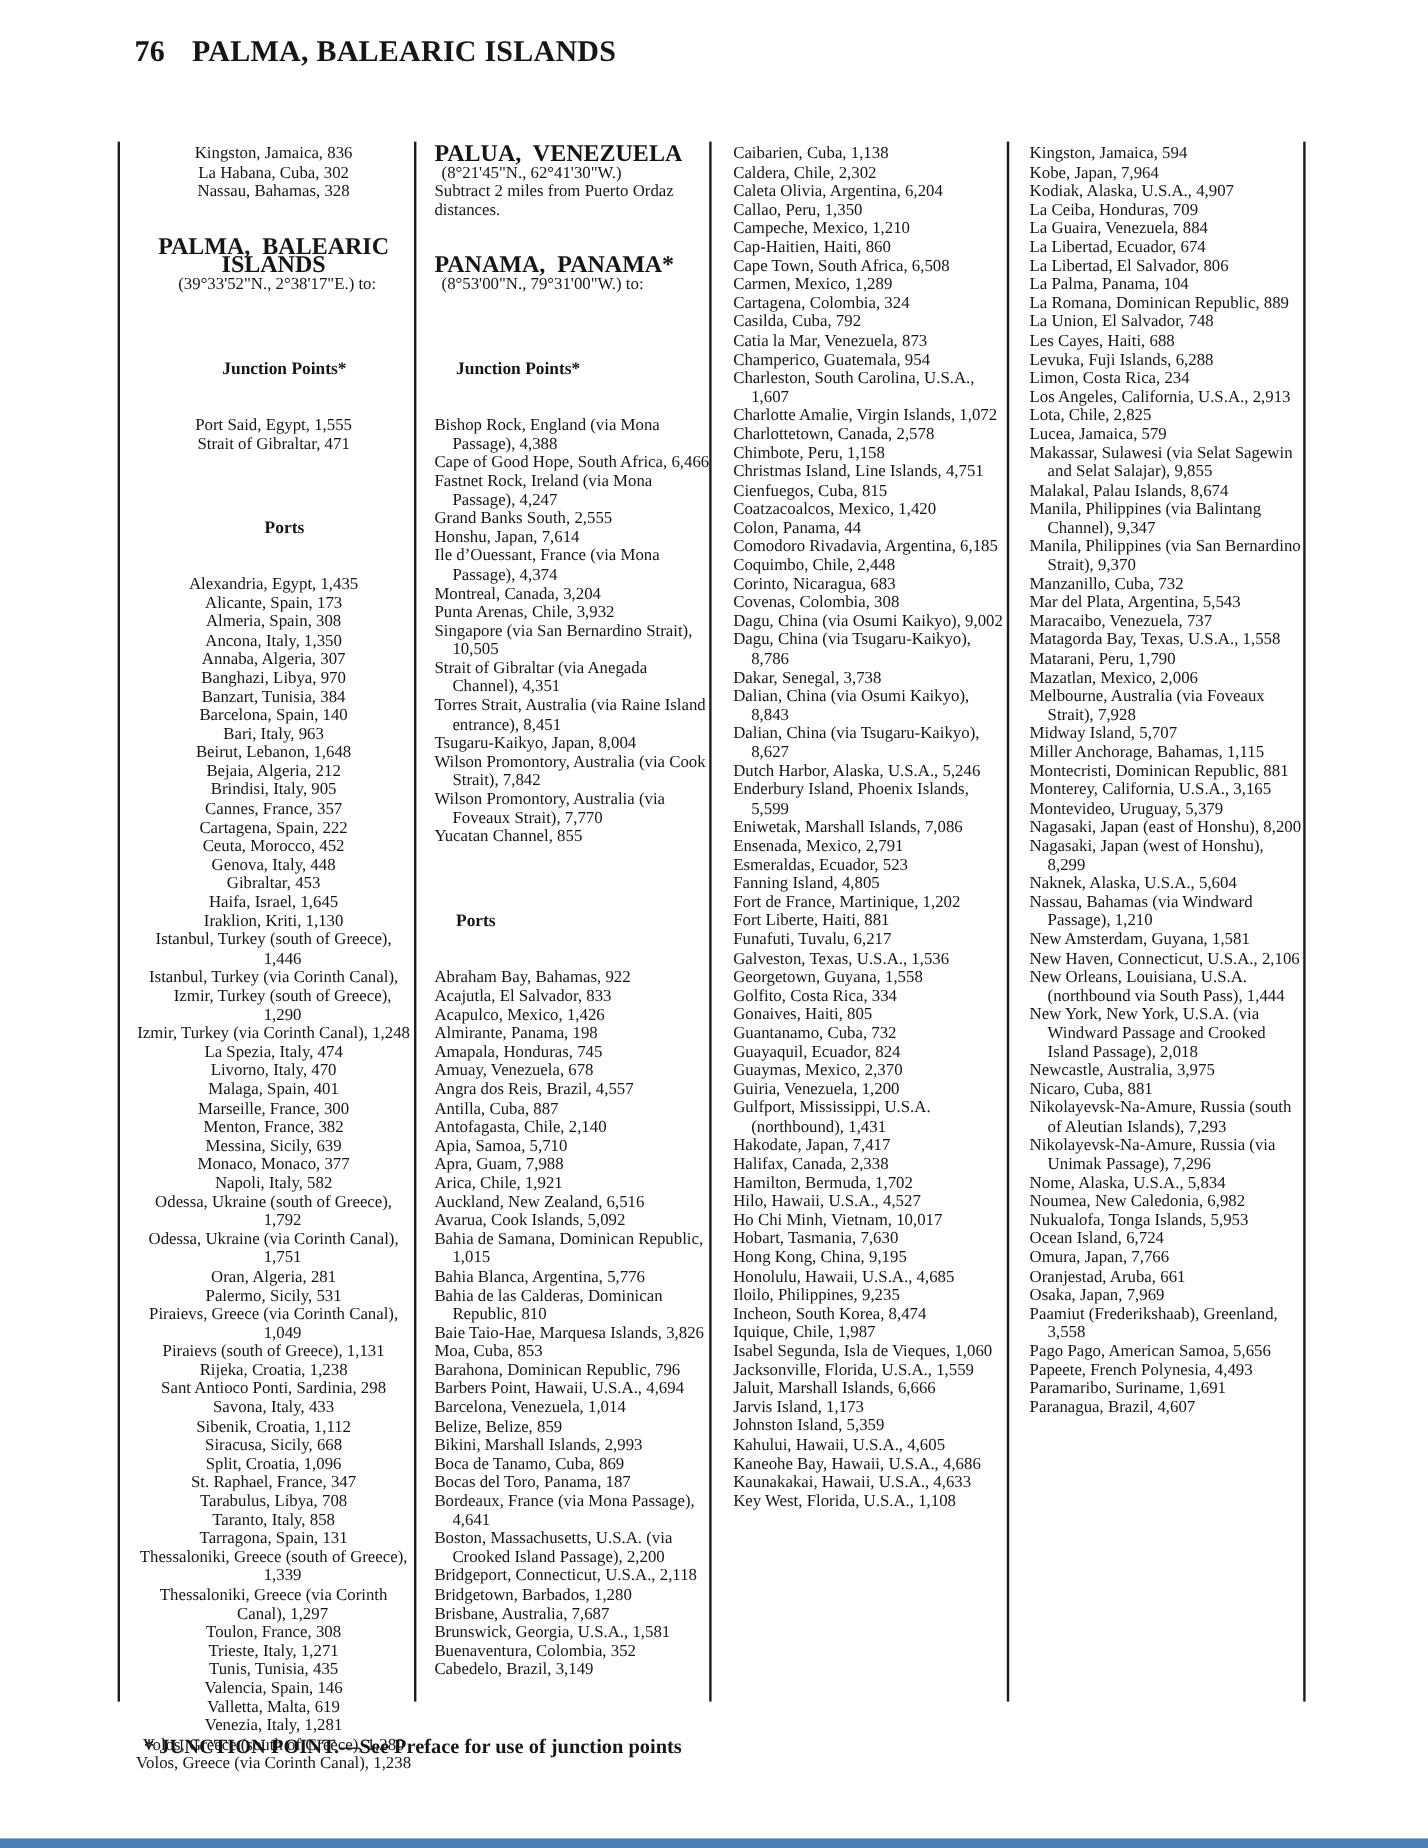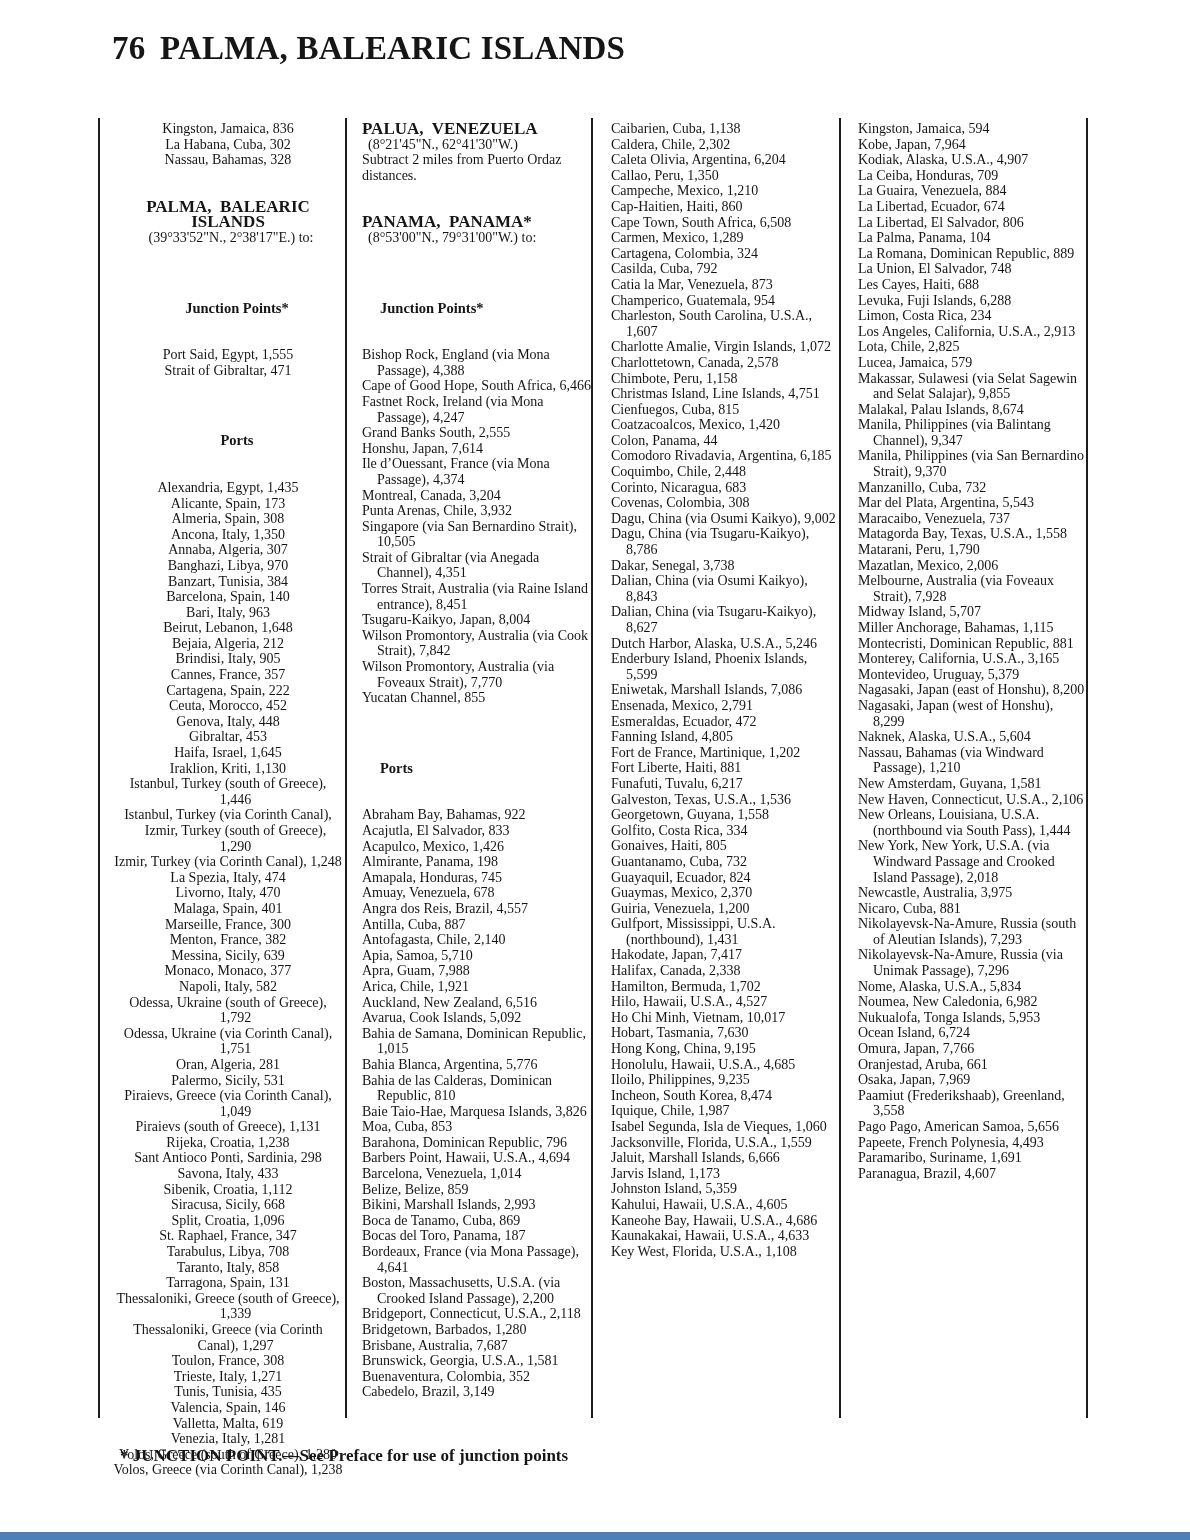--- a/index.html
+++ b/index.html
@@ -1,36 +1,36 @@
 <!DOCTYPE html>
 <html><head>
 <meta charset="utf-8">
 <style>
   html,body{margin:0;padding:0;}
   body{
     width:1190px;height:1540px;position:relative;background:#ffffff;
     font-family:"Liberation Serif","DejaVu Serif",serif;color:#161616;
     overflow:hidden;
   }
-  .page-header{position:absolute;top:30px;left:112px;font-weight:bold;font-size:33px;letter-spacing:.2px;}
+  .page-header{position:absolute;top:30px;left:112px;font-weight:bold;font-size:25px;letter-spacing:.2px;}
   .page-num{display:inline-block;width:48px;}
   .rule{position:absolute;top:118px;height:1300px;width:2px;background:#1d1d1d;}
   .rule.r0{left:98px;}
   .rule.r1{left:345px;}
   .rule.r2{left:591px;}
   .rule.r3{left:839px;}
   .rule.r4{left:1086px;}
   .col{position:absolute;top:121px;width:230px;font-size:14px;line-height:15.6px;}
   .col.c0{left:113px;text-align:center;}
   .col.c1{left:362px;}
   .col.c2{left:611px;}
   .col.c3{left:858px;}
   .it{margin:0;}
   .it.entry{text-indent:-15px;padding-left:15px;}
-  .it.heading{font-weight:bold;white-space:pre-line;font-size:17px;}
+  .it.heading{font-weight:bold;white-space:pre-line;font-size:20px;}
   .it.coords{padding-left:6px;}
   .it.subheading{font-weight:bold;padding-left:18px;font-size:14.5px;margin-top:24px;}
   .it.note{}
   .it.gap{height:31px;}
   .footnote{position:absolute;left:120px;top:1446px;font-weight:bold;font-size:17px;}
   .bottom-bar{position:absolute;left:0;bottom:0;width:1190px;height:8px;}
 </style>
 </head>
 <body>
 
@@ -207,21 +207,21 @@
     <div class="it entry">Covenas, Colombia, 308</div>
     <div class="it entry">Dagu, China (via Osumi Kaikyo), 9,002</div>
     <div class="it entry">Dagu, China (via Tsugaru-Kaikyo), 8,786</div>
     <div class="it entry">Dakar, Senegal, 3,738</div>
     <div class="it entry">Dalian, China (via Osumi Kaikyo), 8,843</div>
     <div class="it entry">Dalian, China (via Tsugaru-Kaikyo), 8,627</div>
     <div class="it entry">Dutch Harbor, Alaska, U.S.A., 5,246</div>
     <div class="it entry">Enderbury Island, Phoenix Islands, 5,599</div>
     <div class="it entry">Eniwetak, Marshall Islands, 7,086</div>
     <div class="it entry">Ensenada, Mexico, 2,791</div>
-    <div class="it entry">Esmeraldas, Ecuador, 472</div>
+    <div class="it entry">Esmeraldas, Ecuador, 523</div>
     <div class="it entry">Fanning Island, 4,805</div>
     <div class="it entry">Fort de France, Martinique, 1,202</div>
     <div class="it entry">Fort Liberte, Haiti, 881</div>
     <div class="it entry">Funafuti, Tuvalu, 6,217</div>
     <div class="it entry">Galveston, Texas, U.S.A., 1,536</div>
     <div class="it entry">Georgetown, Guyana, 1,558</div>
     <div class="it entry">Golfito, Costa Rica, 334</div>
     <div class="it entry">Gonaives, Haiti, 805</div>
     <div class="it entry">Guantanamo, Cuba, 732</div>
     <div class="it entry">Guayaquil, Ecuador, 824</div>

